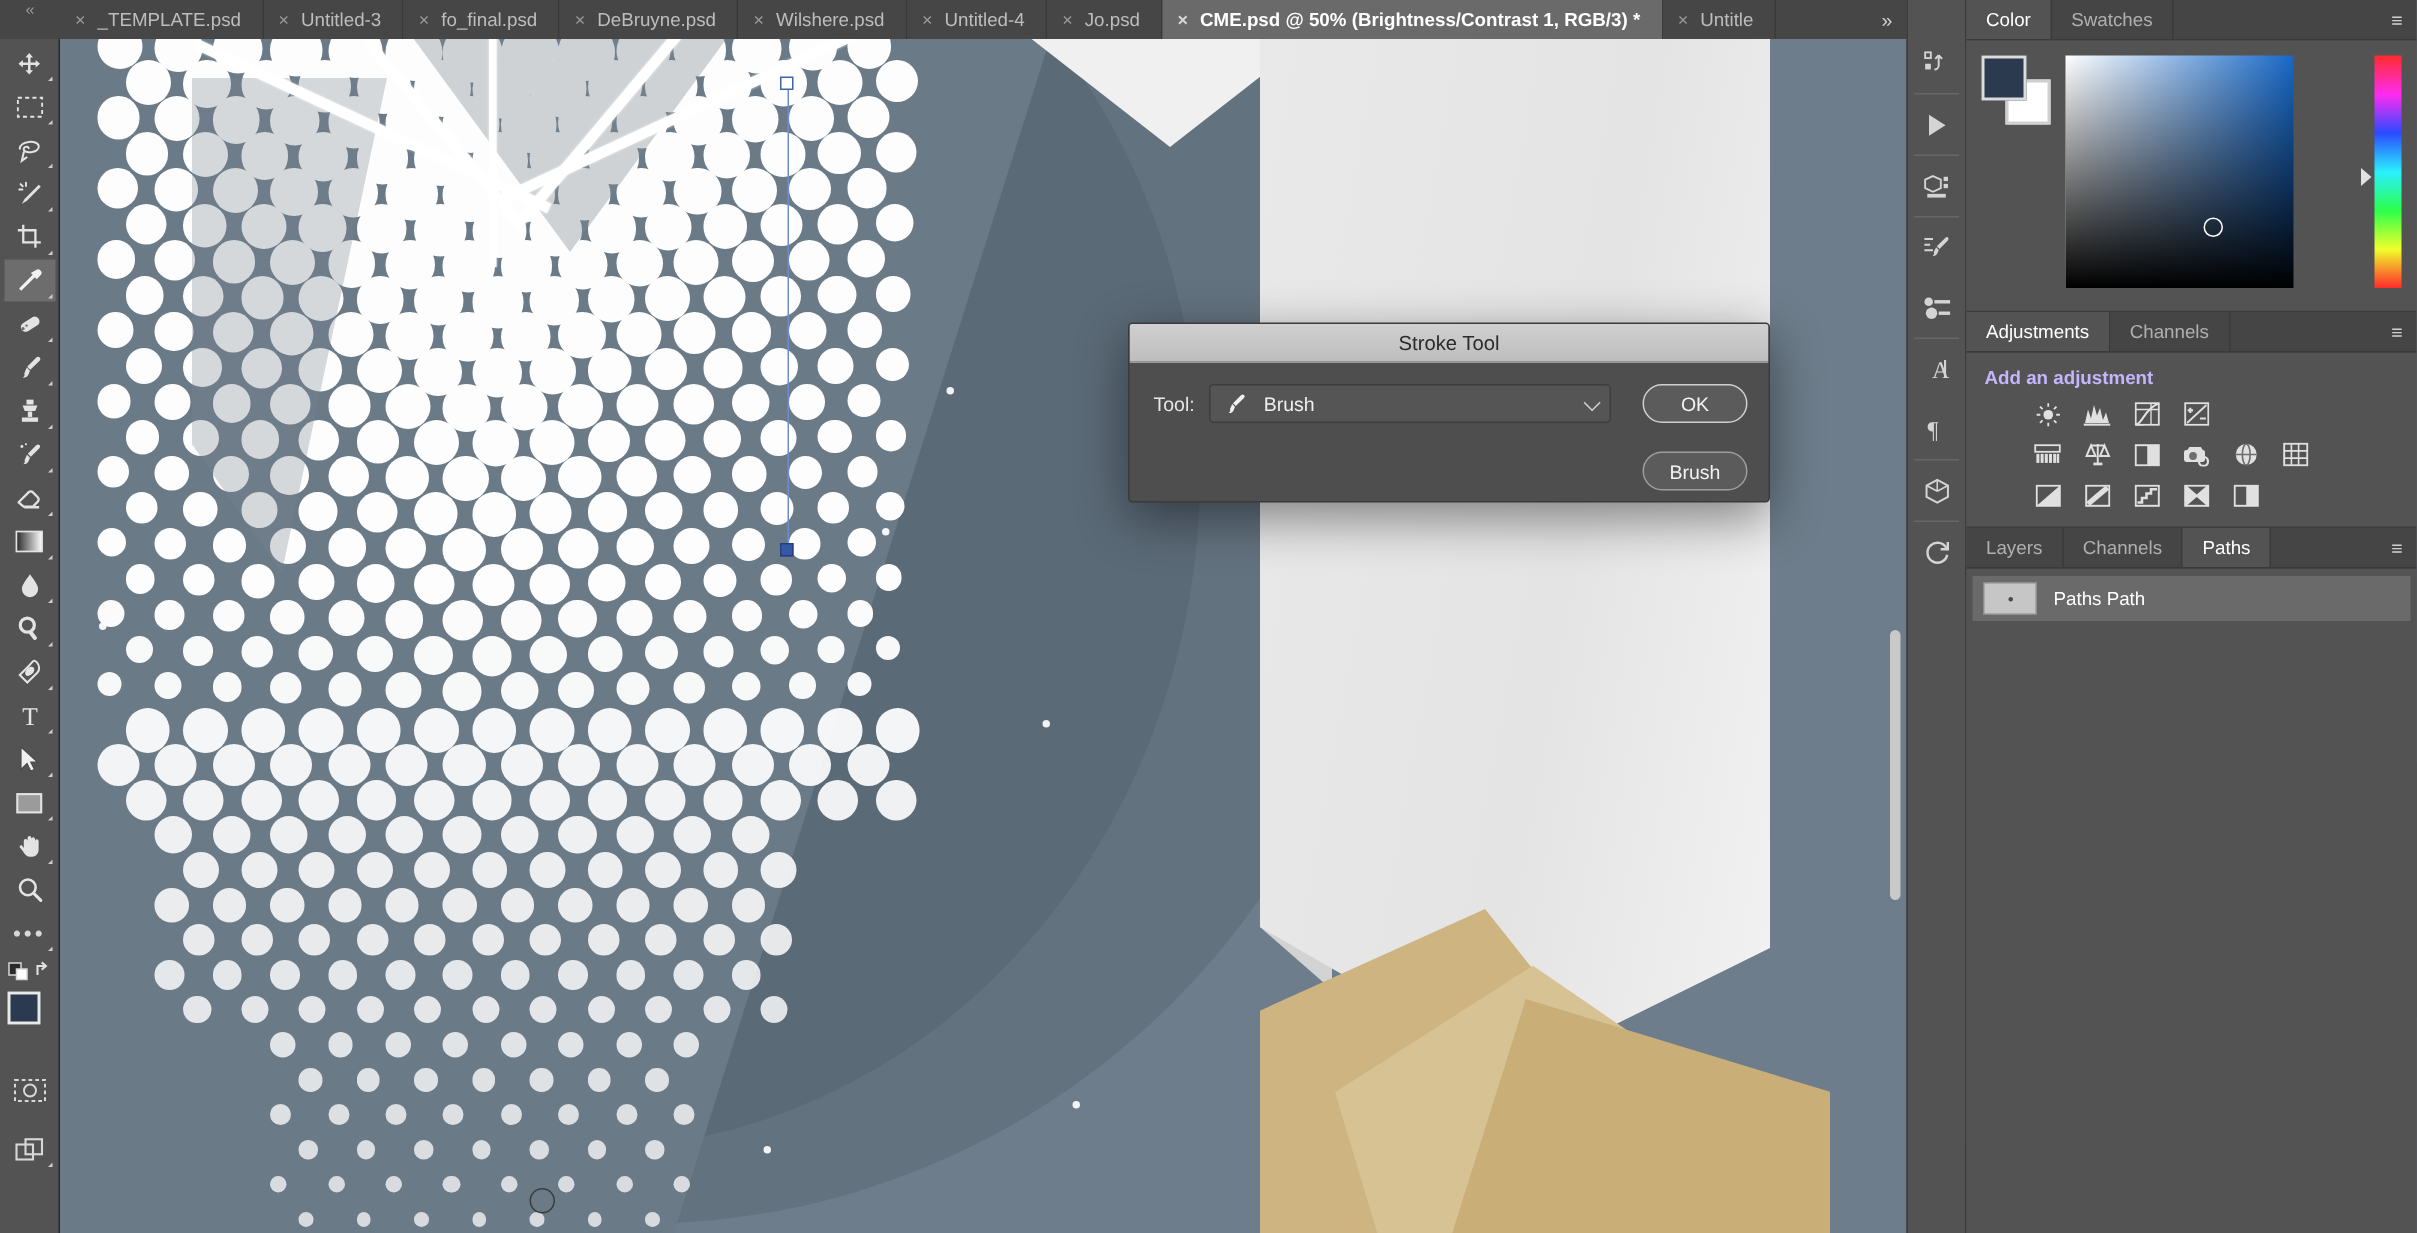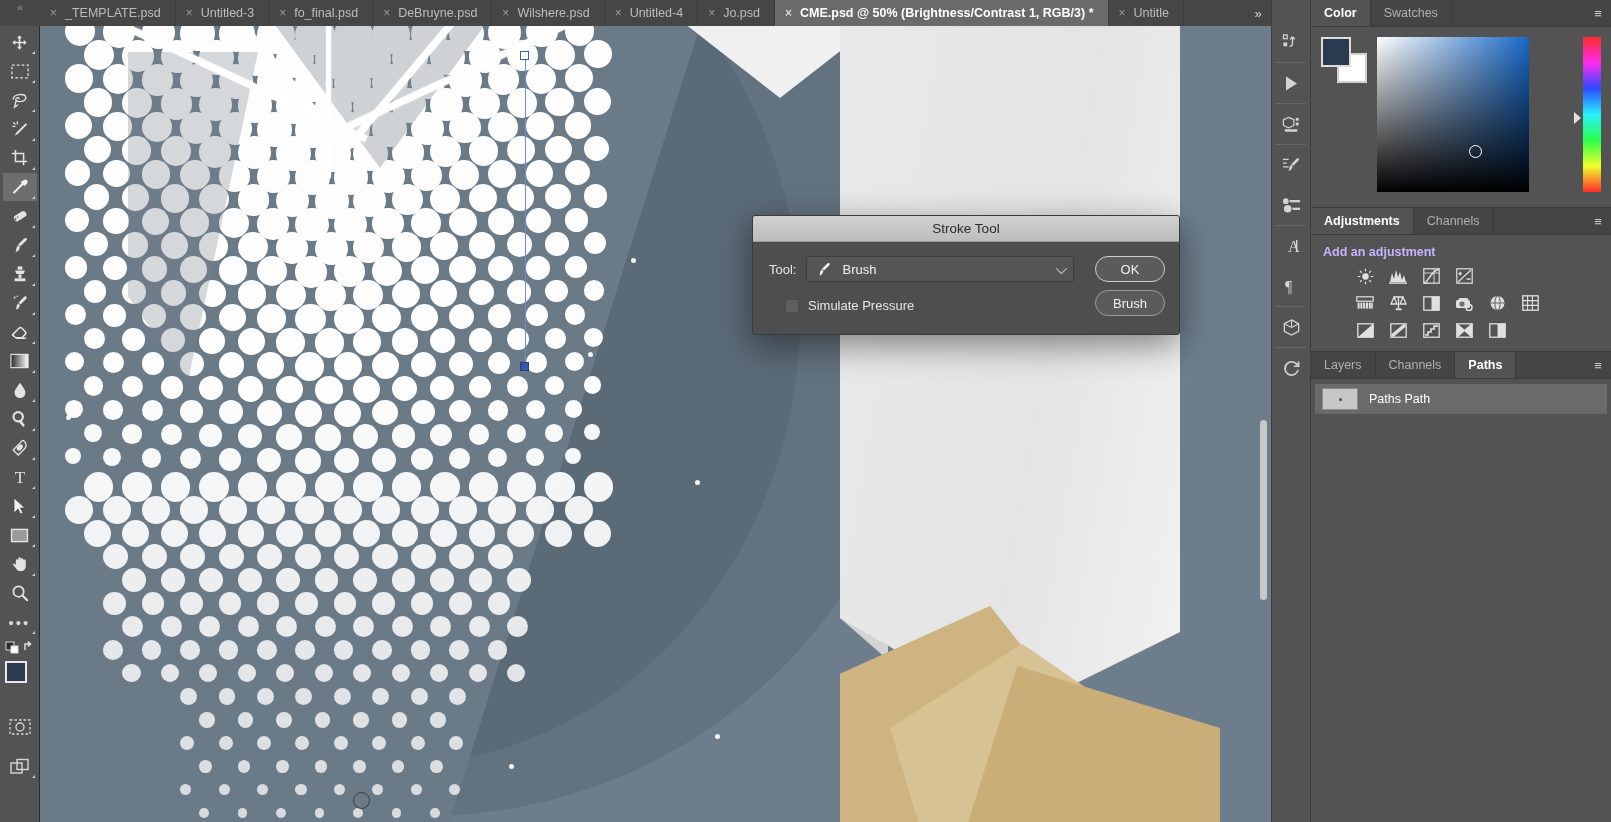--- a/index.html
+++ b/index.html
@@ -183,21 +183,21 @@
   .row2 { display:flex; align-items:center; gap:9px; margin-top:16px; margin-left:16px; }
   .chk {
     width:14px; height:14px; background:#5e5e5e;
     border:1px solid #494949; border-radius:2px; cursor:pointer;
   }
   .dlg-btns { position:absolute; right:14px; top:14px; }
   .btn {
     width:70px; height:26px; border-radius:13px;
     border:1px solid #9d9d9d; background:#5b5b5b; color:#f2f2f2;
     font-size:13px; display:flex; align-items:center; justify-content:center;
-    cursor:pointer; margin-bottom:8px;
+    cursor:pointer; margin-bottom:19px;
   }
   .btn.primary { border-color:#cfcfcf; }
 
   
   .rail {
     position:absolute; left:1271px; top:0; width:40px; height:822px;
     background:#535353; border-left:1px solid #3d3d3d; border-right:1px solid #3d3d3d;
     padding-top:22px; display:flex; flex-direction:column; align-items:center;
   }
   .rail-top {
@@ -215,21 +215,21 @@
   .panels { position:absolute; left:1311px; top:0; width:300px; height:822px; background:#535353; }
 
   .panel-tabs {
     display:flex; align-items:stretch; height:27px;
     background:#454545; border-bottom:1px solid #3a3a3a; position:relative;
   }
   .ptab {
     padding:0 13px; display:flex; align-items:center;
     font-size:12.5px; color:#b0b0b0; cursor:pointer; border-right:1px solid #3a3a3a;
   }
-  .ptab.active { background:#535353; color:#ffffff; font-weight:bold;text-align:right; }
+  .ptab.active { background:#535353; color:#ffffff; font-weight:normal;text-align:right; }
   .pmenu {
     margin-left:auto; width:26px; display:flex; align-items:center; justify-content:center;
     color:#cfcfcf; cursor:pointer; font-size:13px;
   }
 
   .color-body { height:180px; background:#535353; display:flex; padding:10px; gap:10px; position:relative; }
   .cp-swatches { position:relative; width:46px; height:46px; }
   .cp-fg { position:absolute; left:0; top:0; width:30px; height:30px; background:#2b3a4e; border:2px solid #dcdcdc; z-index:2; }
   .cp-bg { position:absolute; left:16px; top:16px; width:30px; height:30px; background:#ffffff; border:2px solid #d0d0d0; }
   .cp-field {
@@ -960,24 +960,20 @@
         <span class="lbl">Tool:</span>
         <div class="tool-select">
           <svg width="17" height="15" viewBox="0 0 20 18">
             <path d="M17 1.6 c.8.8.6 1.8-.4 2.8 l-6.2 5.9 -2.2-2.2 6.2-6.1 c1-1 1.8-1.2 2.6-.4Z" fill="#f0f0f0"></path>
             <path d="M7.6 8.8 l2.2 2.2 -1 2.5 c-.7 1.8-2.1 2.5-4.1 2.5 1.2-1 1.5-2.1 1.1-3.3Z" fill="#f0f0f0"></path>
           </svg>
           <span>Brush</span>
           <span class="chev-dn"></span>
         </div>
       </div>
-      <div class="row2">
-        <span class="chk"></span>
-        <span class="lbl">Simulate Pressure</span>
-      </div>
       <div class="dlg-btns">
         <div class="btn primary">OK</div>
         <div class="btn">Brush</div>
       </div>
     </div>
   </div>
 
   <div class="rail-top">
     <span>«</span>
   </div>

